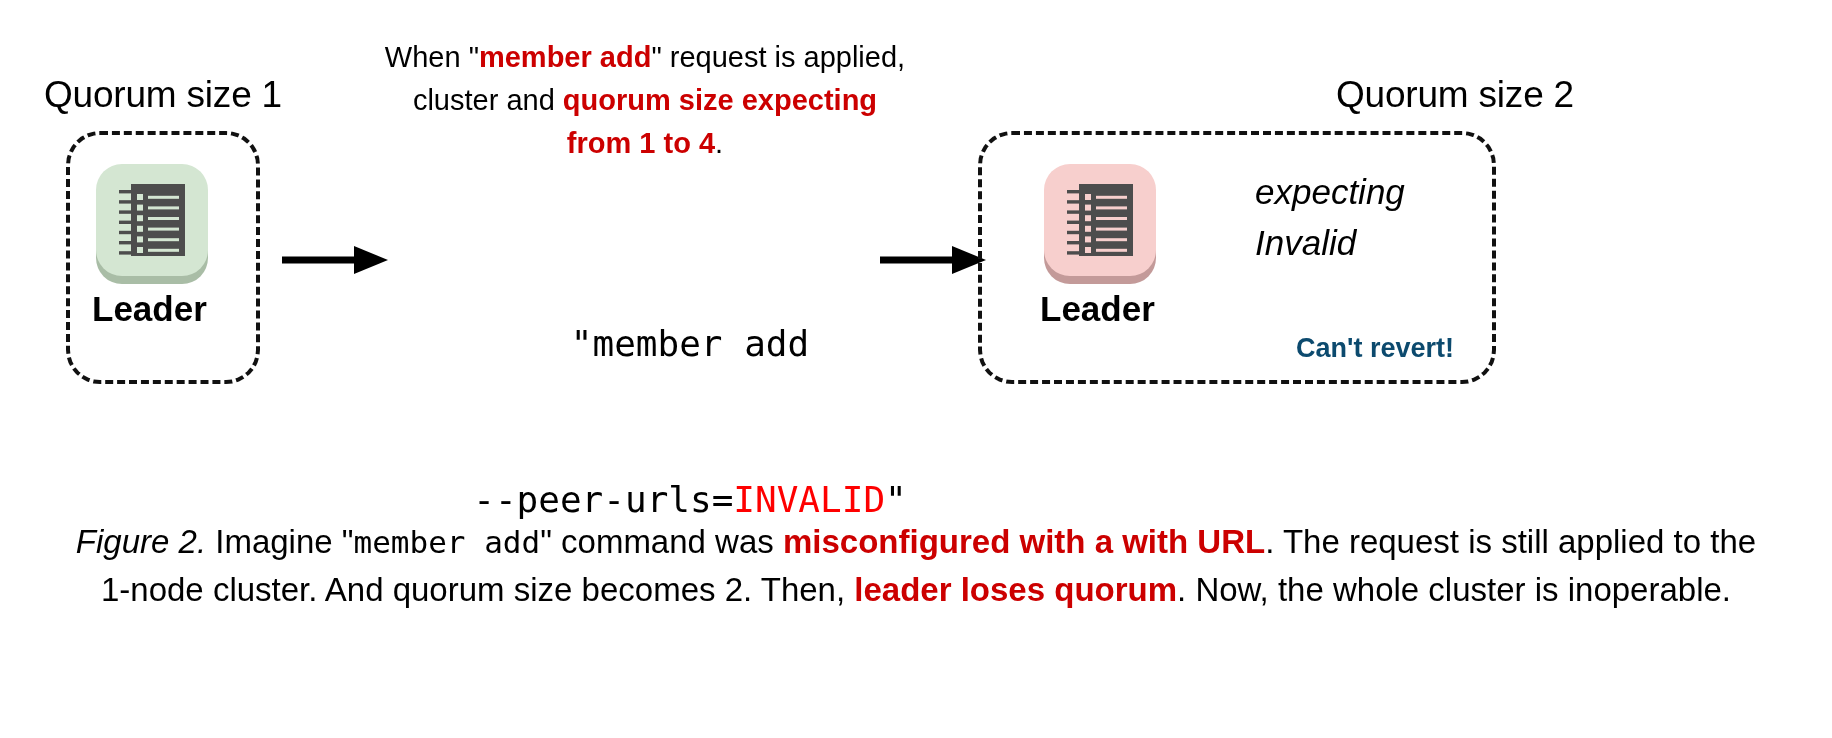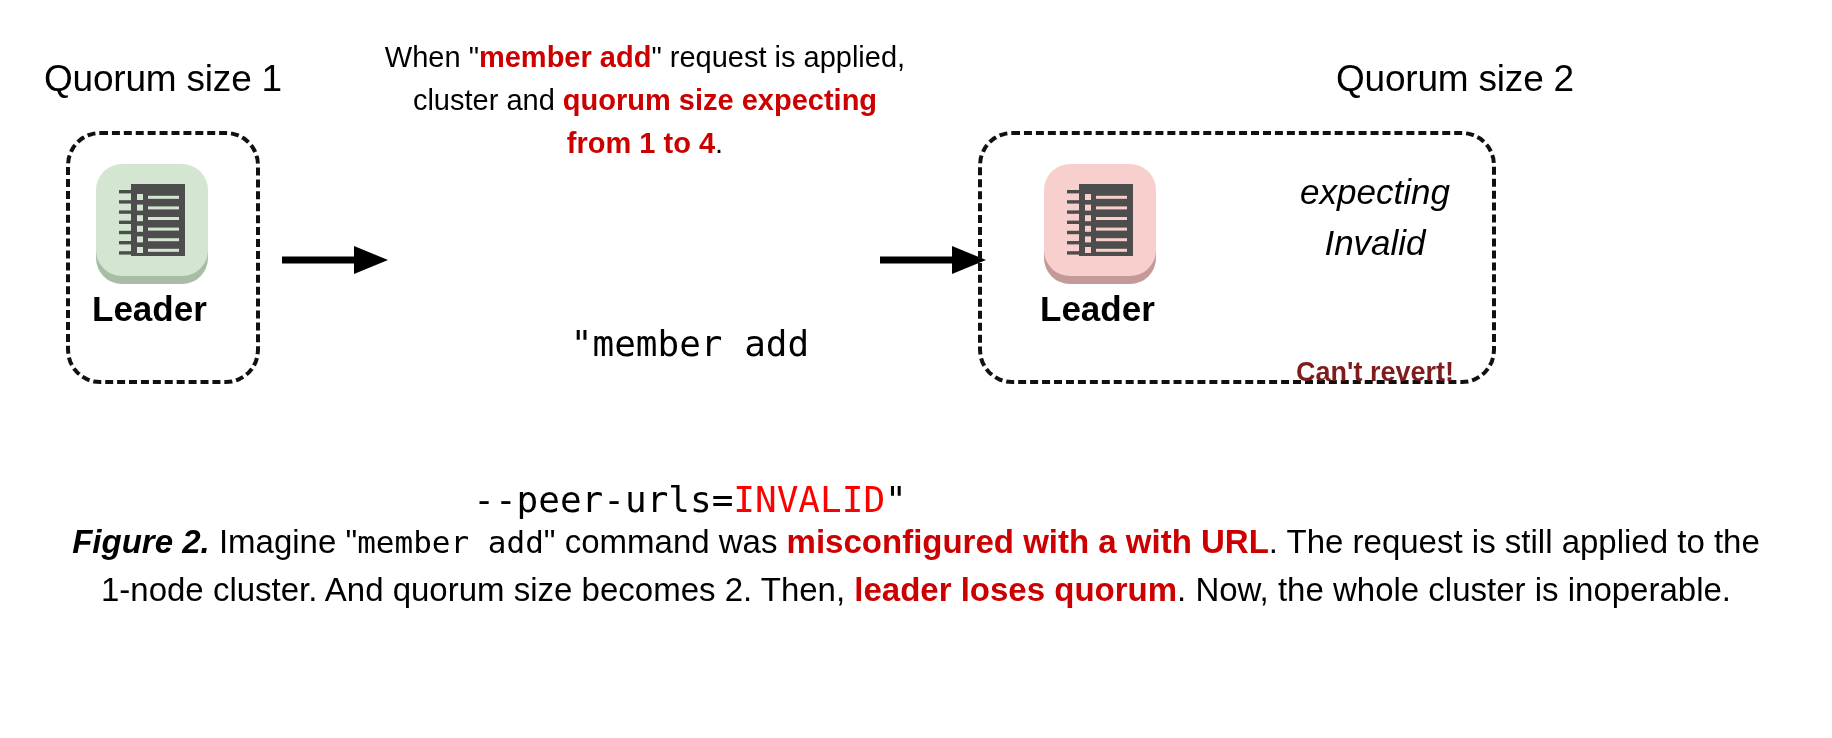--- a/index.html
+++ b/index.html
@@ -16,31 +16,31 @@
     position: relative;
   }
   .stage {
     position: relative;
     width: 1832px;
     height: 738px;
   }
   .red-bold  { color: #cc0000; font-weight: bold; }
   .brightred { color: #fe0000; }
   .mono      { font-family: "DejaVu Sans Mono", "Liberation Mono", monospace; }
-  .ital      { font-style: italic; font-weight: bold; }
+  .ital      { font-style: italic; }
 
   
   .quorum-label {
     position: absolute;
     font-size: 37px;
     white-space: nowrap;
     letter-spacing: -0.2px;
   }
-  #quorum-label-left  { left: 44px;  top: 58px; text-align: right; }
-  #quorum-label-right { left: 1336px; top: 58px; }
+  #quorum-label-left  { left: 44px;  top: 74px; text-align: right; }
+  #quorum-label-right { left: 1336px; top: 74px; }
 
   
   .cluster-box {
     position: absolute;
     border: 4px dashed #111111;
     border-radius: 34px;
     box-sizing: border-box;
     background: transparent;
   }
   #cluster-box-left {
@@ -120,35 +120,34 @@
   .arrow { position: absolute; }
   #arrow-left  { left: 280px; top: 240px; }
   #arrow-right { left: 878px; top: 240px; }
 
   
   #expect-block {
     position: absolute;
     left: 1255px;
     top: 166px;
     width: 240px;
-    text-align: center;
+    text-align: left;
     font-style: italic;
     font-size: 35px;
     line-height: 51px;
   }
   #cant-revert {
     position: absolute;
     left: 1255px;
     top: 333px;
     width: 240px;
     text-align: center;
     font-size: 27px;
     font-weight: bold;
-    color: #7f1d1d;
-    margin-top: 24px;
+    color: #0c4a6e;
   }
 
   
   #figure-caption {
     position: absolute;
     left: 60px;
     top: 518px;
     width: 1712px;
     text-align: center;
     font-size: 33px;

